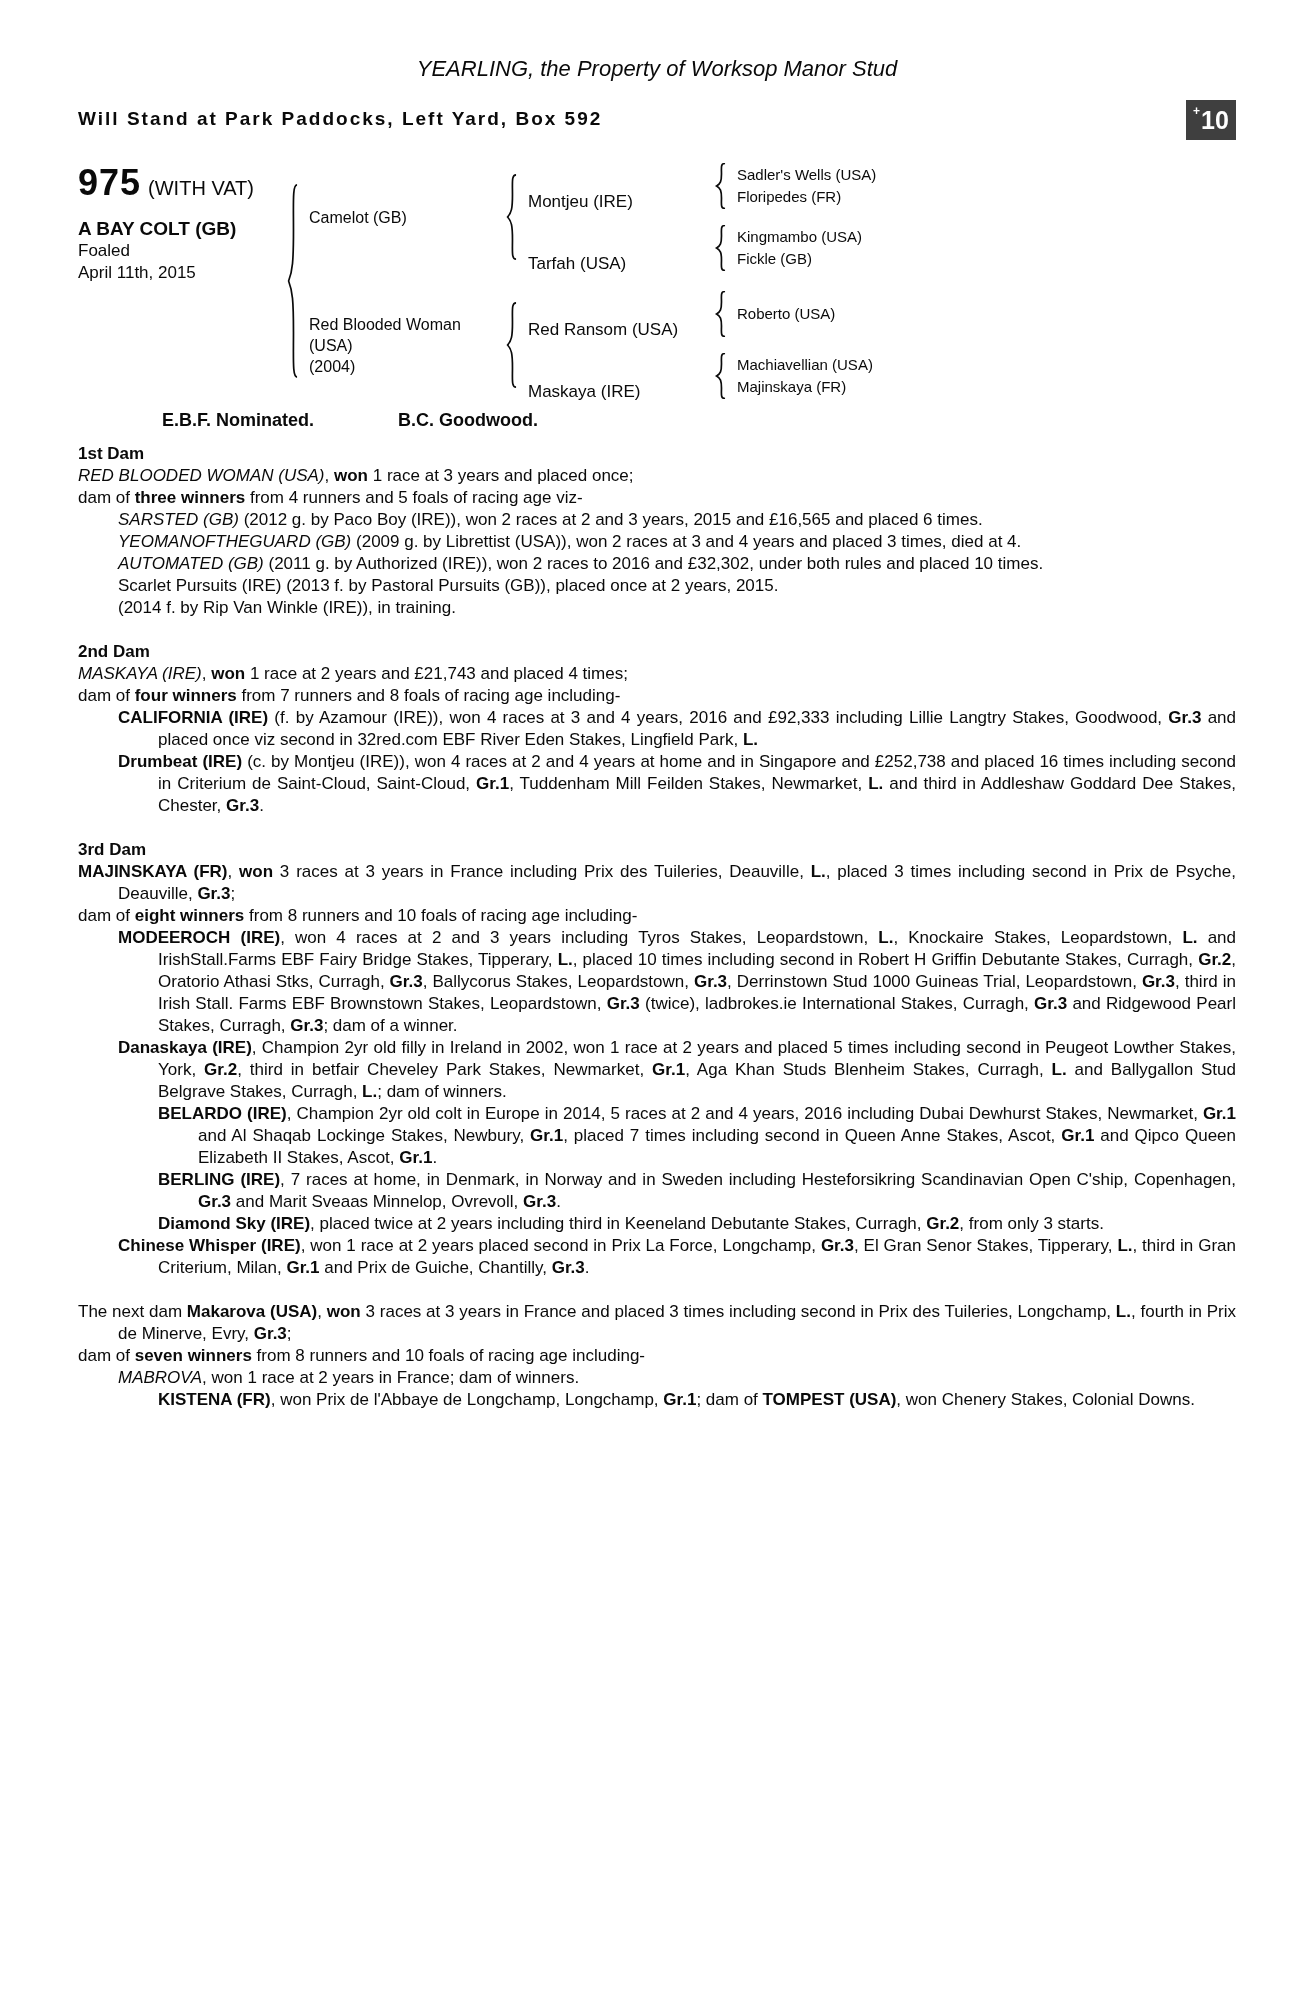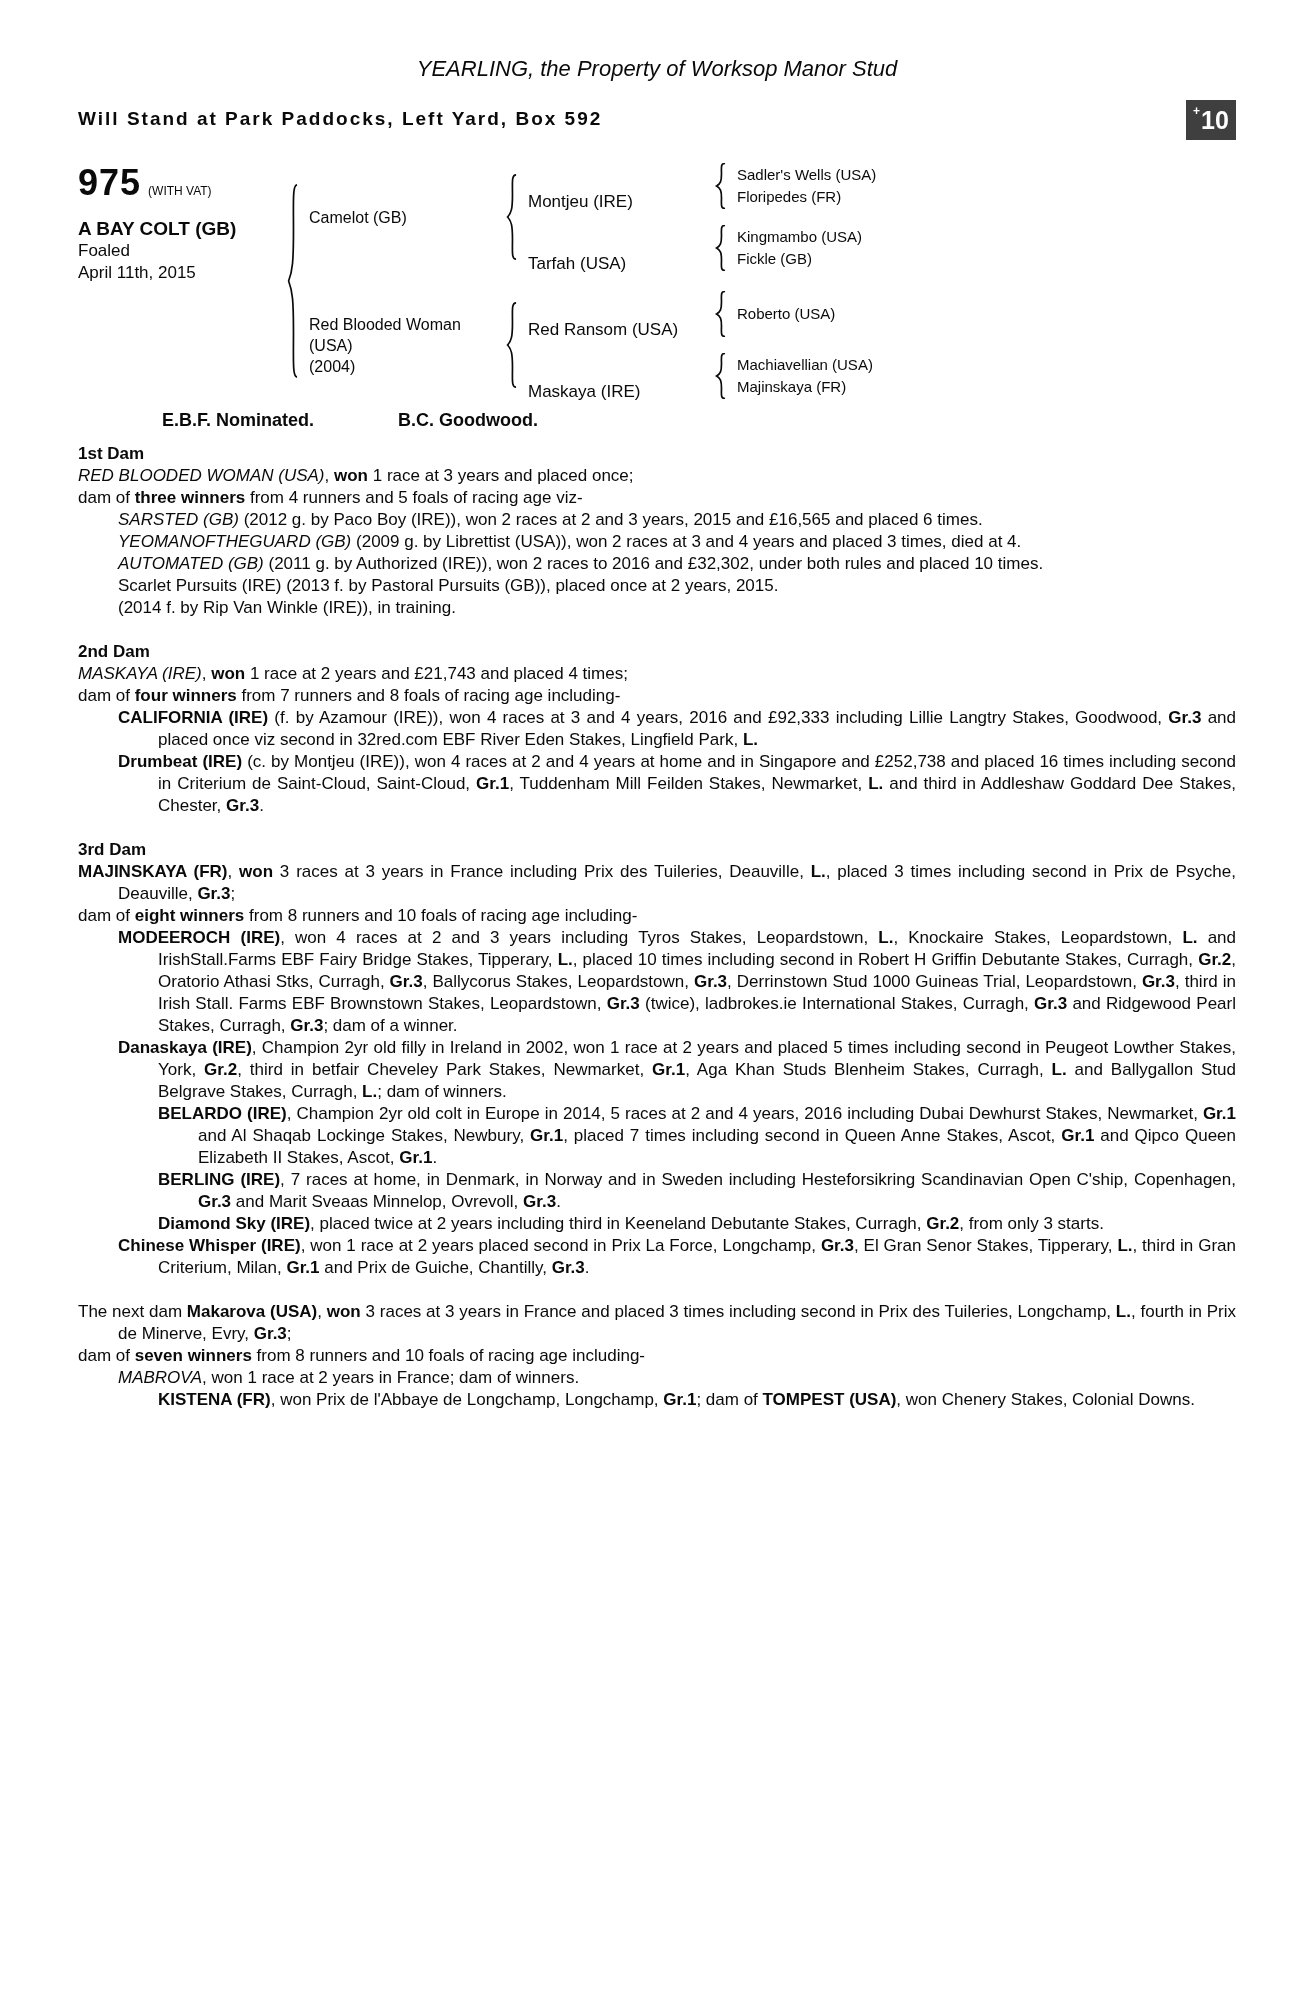--- a/index.html
+++ b/index.html
@@ -20,21 +20,21 @@
     display:flex; align-items:center; justify-content:center;
     font-weight:bold; font-size:25px; line-height:1;
   }
   .badge-plus { font-size:12px; align-self:flex-start; margin-top:5px; margin-right:1px; font-weight:bold; }
 
   
   .ped-area { margin-top:20px; display:flex; align-items:center; }
   .lot-col { width:208px; flex:0 0 208px; align-self:flex-start; padding-top:2px; }
   .lot-row { display:flex; align-items:baseline; }
   .lot-num { font-size:36px; font-weight:bold; letter-spacing:1px; }
-  .vat { font-size:12px; margin-left:7px;margin-top:9px; }
+  .vat { font-size:20px; margin-left:7px;margin-top:9px; }
   .desc { font-weight:bold; font-size:19px; margin-top:14px; }
   .foaled { font-size:17px; line-height:22px; }
   .foaled-label { margin-top:0; }
 
   .tree { flex:1; display:flex; flex-direction:column; gap:14px; }
   .gen1-row { display:flex; align-items:center; }
   .gen1-name { width:196px; flex:0 0 196px; font-size:16px; line-height:21px; }
   .gen2-col { flex:1; display:flex; flex-direction:column; gap:10px; }
   .gen2-row { display:flex; align-items:center; }
   .gen2-name { width:186px; flex:0 0 186px; font-size:17px; line-height:21px;margin-top:31px; }

